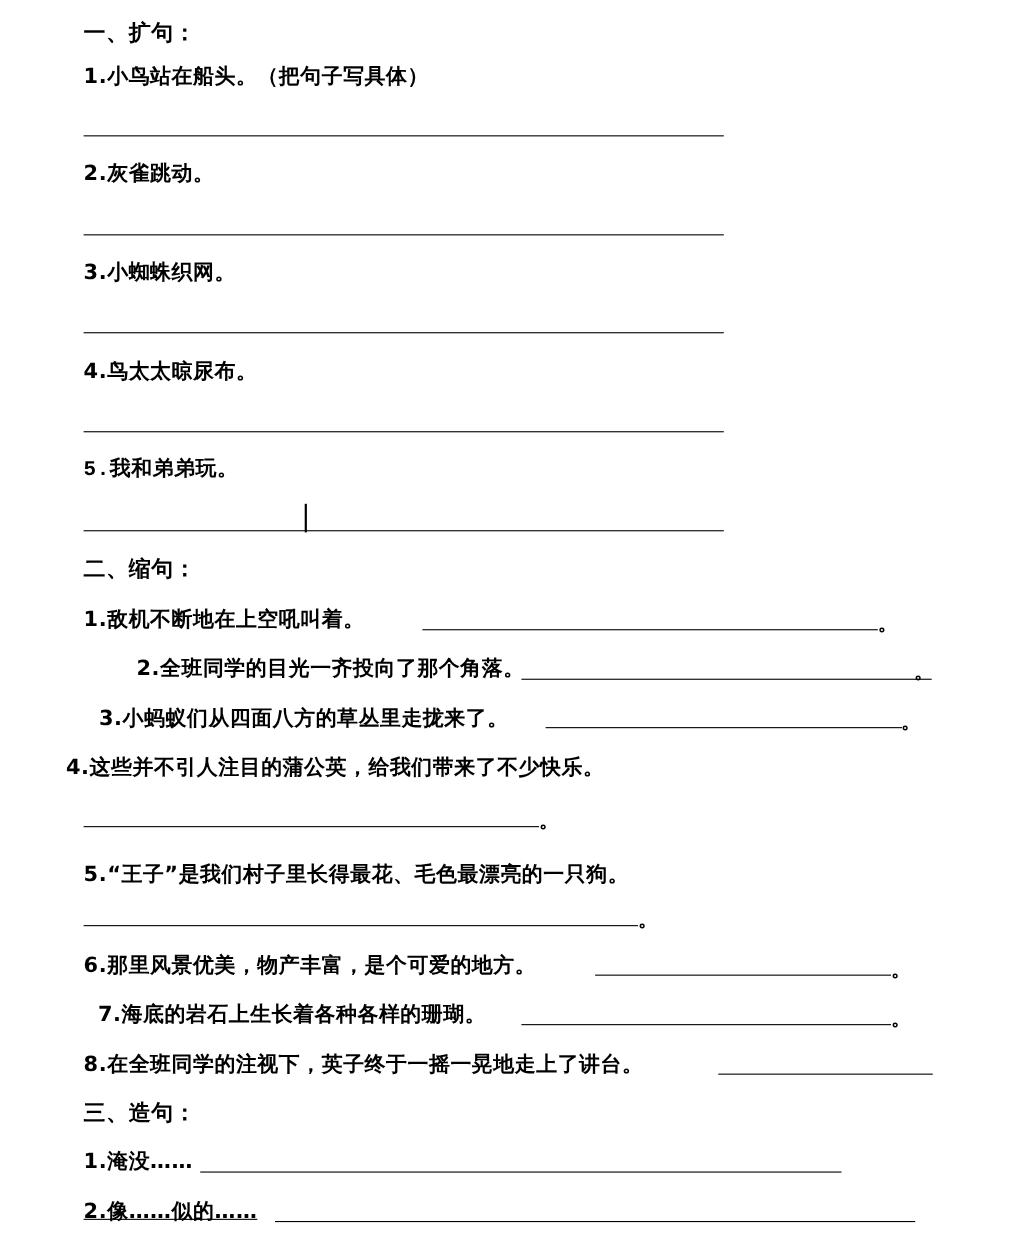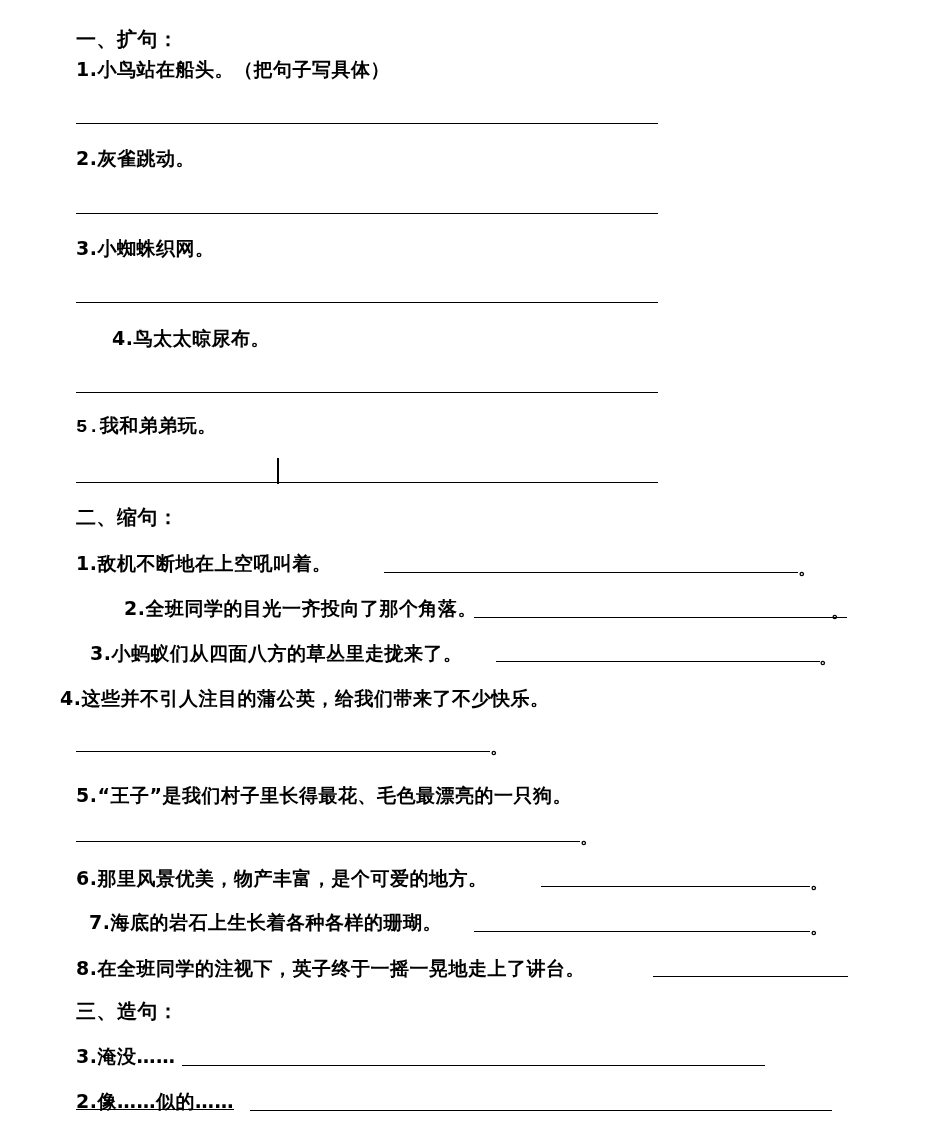--- a/index.html
+++ b/index.html
@@ -7,32 +7,32 @@
          font-family: "DejaVu Sans", sans-serif; color: #000; }
   .t { position: absolute; font-weight: bold; font-size: 19px; line-height: 24px; white-space: nowrap; letter-spacing: 0.5px; }
   .h { font-size: 20px; }
   .line { position: absolute; height: 0; border-top: 1.5px solid #000; }
   .dot { position: absolute; font-weight: bold; font-size: 18px; line-height: 20px; }
   .cursor { position: absolute; width: 2px; background: #000; }
 </style>
 </head>
 <body>
 
-<div class="t h" style="left:76px;top:27px;">一、扩句：</div>
+<div class="t h" style="left:76px;top:17px;">一、扩句：</div>
 
 <div class="t" style="left:76px;top:57px;">1.小鸟站在船头。（把句子写具体）</div>
 <div class="line" style="left:76px;top:123px;width:582px;"></div>
 
 <div class="t" style="left:76px;top:146px;">2.灰雀跳动。</div>
 <div class="line" style="left:76px;top:213px;width:582px;"></div>
 
 <div class="t" style="left:76px;top:236px;">3.小蜘蛛织网。</div>
 <div class="line" style="left:76px;top:302px;width:582px;"></div>
 
-<div class="t" style="left:76px;top:326px;margin-left:36px;">4.鸟太太晾尿布。</div>
+<div class="t" style="left:76px;top:326px;">4.鸟太太晾尿布。</div>
 <div class="line" style="left:76px;top:392px;width:582px;"></div>
 
 <div class="t" style="left:76px;top:415px;font-family:Liberation Mono, monospace;">5.我和弟弟玩。</div>
 <div class="line" style="left:76px;top:482px;width:582px;"></div>
 <div class="cursor" style="left:277px;top:458px;height:26px;"></div>
 
 <div class="t h" style="left:76px;top:505px;">二、缩句：</div>
 
 <div class="t" style="left:76px;top:551px;">1.敌机不断地在上空吼叫着。</div>
 <div class="line" style="left:384px;top:572px;width:414px;"></div>
@@ -60,17 +60,17 @@
 
 <div class="t" style="left:76px;top:910px;margin-left:13px;">7.海底的岩石上生长着各种各样的珊瑚。</div>
 <div class="line" style="left:474px;top:931px;width:336px;"></div>
 <div class="dot" style="left:810px;top:917px;">。</div>
 
 <div class="t" style="left:76px;top:956px;">8.在全班同学的注视下，英子终于一摇一晃地走上了讲台。</div>
 <div class="line" style="left:653px;top:976px;width:195px;"></div>
 
 <div class="t h" style="left:76px;top:999px;">三、造句：</div>
 
-<div class="t" style="left:76px;top:1044px;">3.淹没……</div>
+<div class="t" style="left:76px;top:1044px;">1.淹没……</div>
 <div class="line" style="left:182px;top:1065px;width:583px;"></div>
 
 <div class="t" style="left:76px;top:1089px;text-decoration:underline;">2.像……似的……</div>
 <div class="line" style="left:250px;top:1110px;width:582px;"></div>
 
 </body></html>

